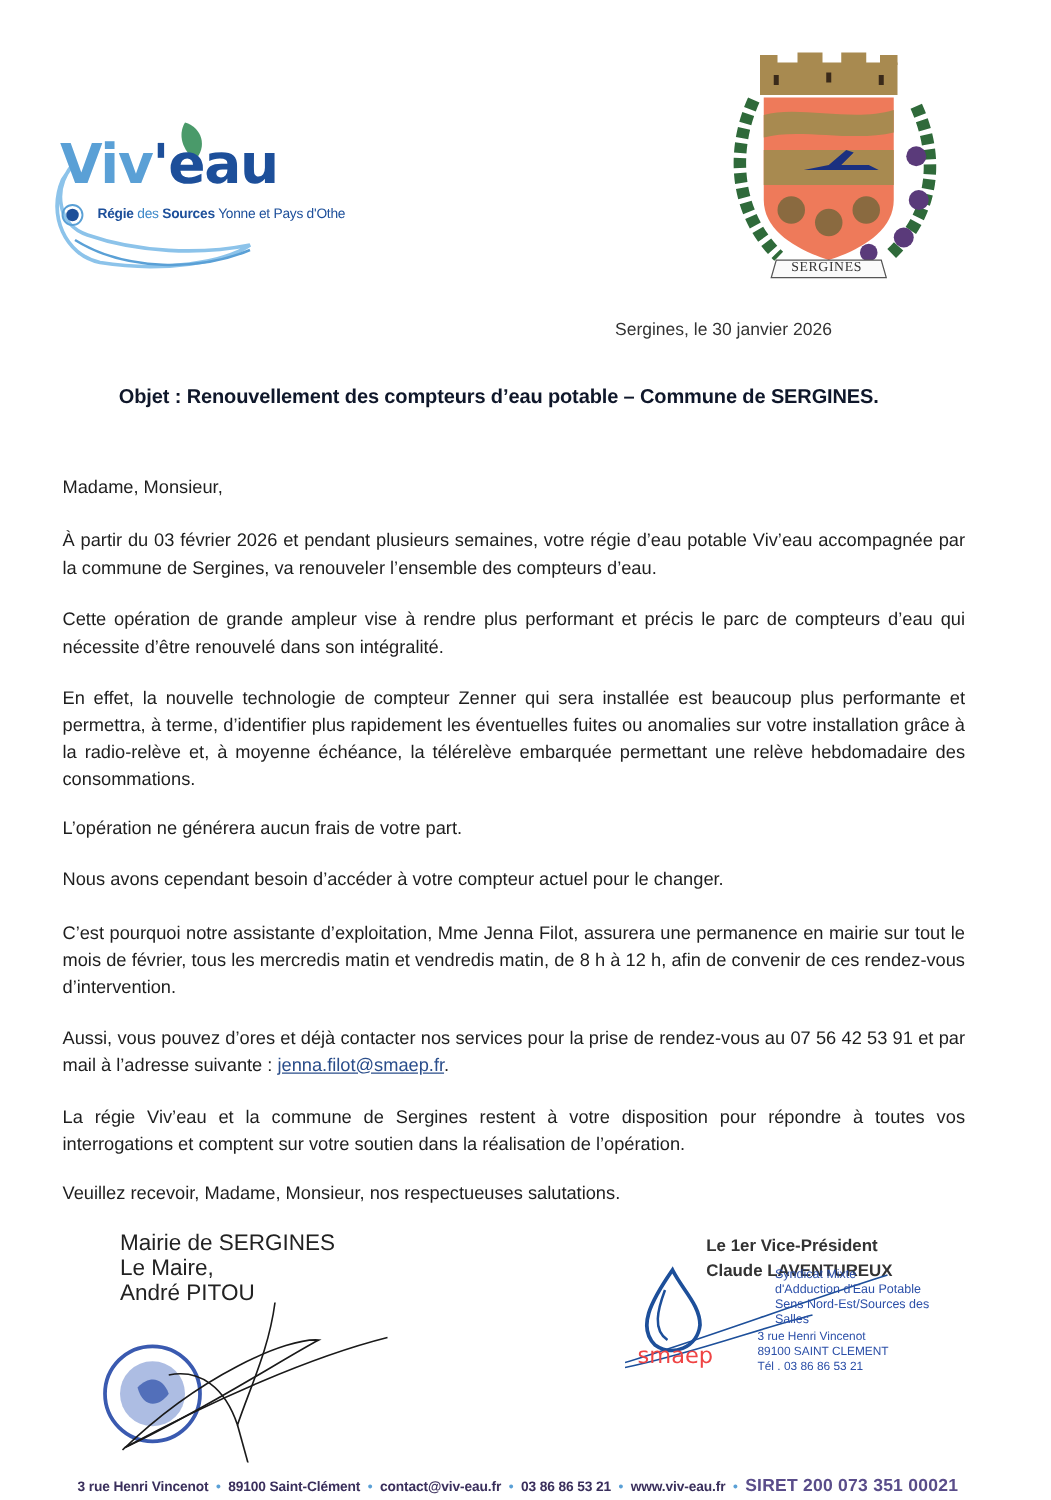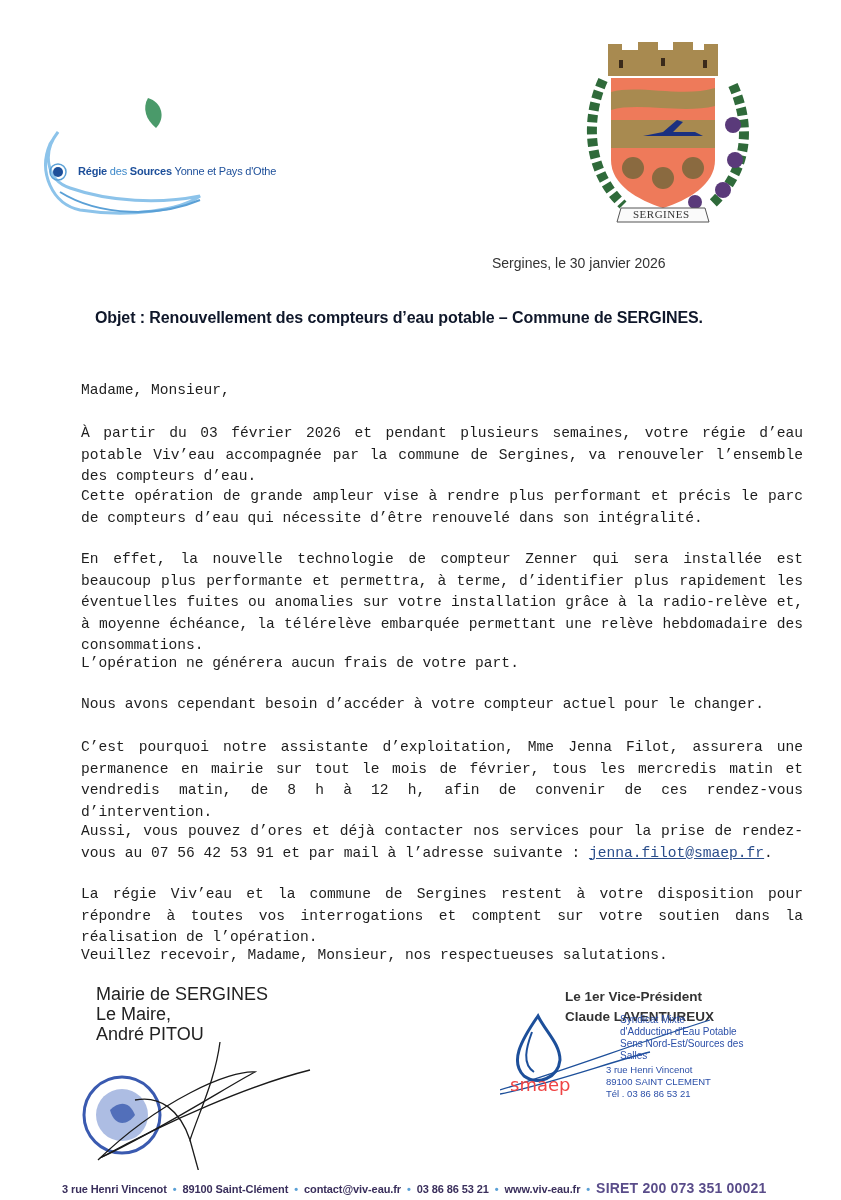--- a/index.html
+++ b/index.html
@@ -18,22 +18,22 @@
   .logo-tag .light { color: #3c88c9; font-weight: normal; }
 
   
   #crest { left: 583px; top: 40px; width: 170px; height: 190px; }
 
   .date { left: 492px; top: 242px; font-size: 14px; color: #333; margin-top: 13px; }
 
   .subject { left: 95px; top: 309px; font-family: "Liberation Sans", sans-serif; font-size: 16px;
              font-weight: bold; color: #0f172a; letter-spacing: -0.1px; }
 
-  .body-text { left: 50px; width: 722px; font-family: Liberation Mono, monospace;
-               font-size: 14.6px; line-height: 21.5px; color: #1e1e1e; margin-left: 31px; }
+  .body-text { left: 50px; width: 722px; font-family: Liberation Sans, sans-serif;
+               font-size: 14.6px; line-height: 21.5px; color: #1e1e1e; }
   .body-text p { margin: 0; text-align: justify; }
   .body-text p.last { text-align-last: left; }
   .link { color: #2a4d8a; text-decoration: underline; }
 
   .sig-left { left: 96px; top: 984px; font-size: 18px; font-weight: normal; line-height: 20px; color: #222; }
   .sig-right { left: 565px; top: 987px; font-size: 13.5px; font-weight: bold; line-height: 20px; color: #333; }
 
   .stamp-smaep { left: 500px; top: 1012px; width: 270px; height: 110px; }
   .stamp-mairie { left: 80px; top: 1040px; width: 260px; height: 130px; }
 
@@ -45,20 +45,23 @@
 <body>
 
 <div id="logo" class="abs">
   <svg width="230" height="130" style="position:absolute;left:0;top:0">
     <path d="M18 40 C 2 60, 6 88, 30 96 C 70 110, 120 112, 160 104 C 140 118, 90 126, 40 118 C 12 112, -2 80, 10 52 Z" fill="none" stroke="#8cc3ea" stroke-width="3"></path>
     <path d="M20 100 C 60 125, 120 125, 160 108" fill="none" stroke="#5aa0d6" stroke-width="2"></path>
     <circle cx="18" cy="80" r="5" fill="#1d4f9a"></circle>
     <circle cx="18" cy="80" r="8" fill="none" stroke="#5aa0d6" stroke-width="1.5"></circle>
     <path d="M108 6 C 122 10, 126 26, 116 36 C 106 28, 102 16, 108 6 Z" fill="#4a9a6a"></path>
   </svg>
+  <div class="logo-word">
+    <span class="v1">Viv</span><span class="v2">'eau</span>
+  </div>
   <div class="logo-tag">
     <span>Régie</span><span class="light"> des </span><span>Sources</span><span class="light" style="color:#1d4f9a"> Yonne et Pays d'Othe</span>
   </div>
 </div>
 
 <div id="crest" class="abs">
   <svg width="170" height="190" viewBox="0 0 170 190">
 
     <path d="M20 40 C 2 80, 4 130, 40 165" fill="none" stroke="#2f6a3a" stroke-width="10" stroke-dasharray="8 4"></path>
 

